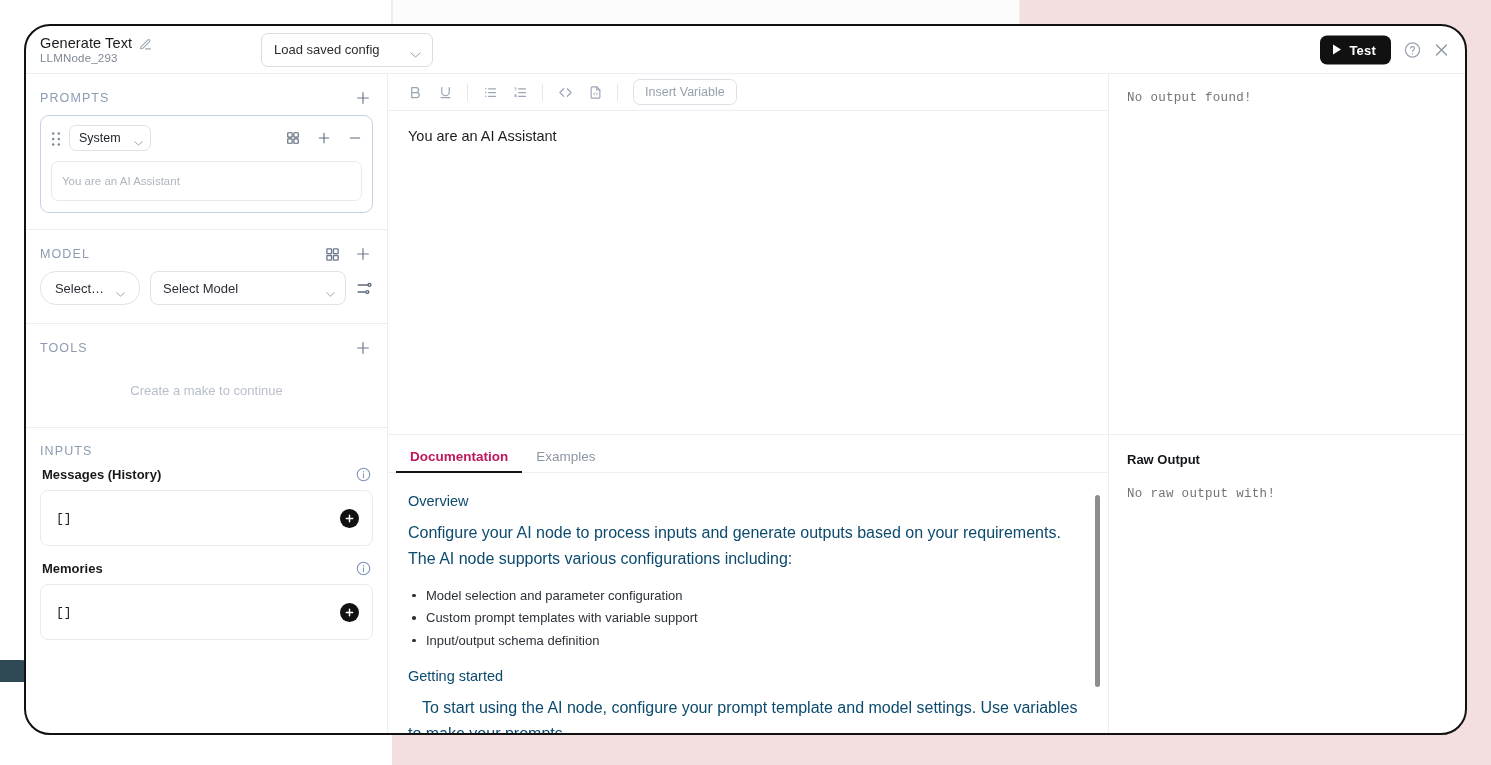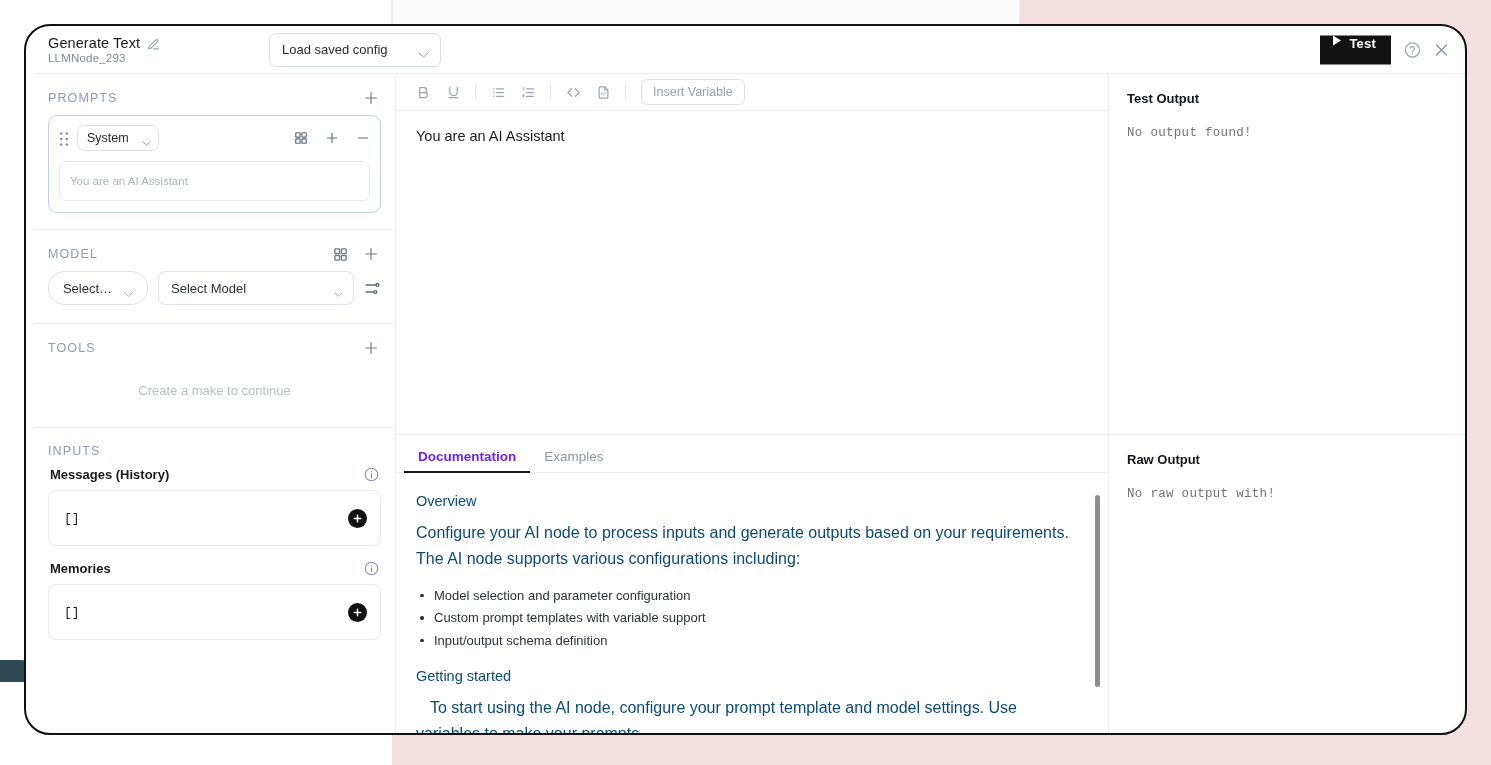--- a/index.html
+++ b/index.html
@@ -36,21 +36,21 @@
   }
 
   
   .modal {
     position: absolute; left: 24px; top: 24px;
     width: 1443px; height: 711px;
     background: #ffffff;
     border: 2.5px solid #111111;
     border-radius: 26px;
     overflow: hidden;
-    display: flex; flex-direction: column; padding-left: 8px;
+    display: flex; flex-direction: column;
   }
 
   
   .hdr {
     height: 47px; flex: 0 0 47px;
     display: flex; align-items: center;
     padding: 0 18px 0 14px;
     position: relative;
   }
   .hdr-titles { display: flex; flex-direction: column; gap: 1px; width: 185px; }
@@ -69,21 +69,21 @@
     font-size: 13px; color: #2c2c2c;
   }
   .chev { width: 11px; height: 7px; color: #8b95a3; }
 
   .hdr-right {
     position: absolute; right: 16px; top: 50%; transform: translateY(-50%);
     display: flex; align-items: center; gap: 13px;
   }
   .test-btn {
     height: 29px; background: #111111; color: #fff;
-    border-radius: 0; display: flex; align-items: flex-start; gap: 8px;
+    border-radius: 7px; display: flex; align-items: center; gap: 8px;
     padding: 0 15px 0 13px; font-size: 13px; font-weight: 700; letter-spacing: .2px;
     cursor: pointer;
   }
   .play-tri {
     width: 0; height: 0; border-left: 8px solid #fff;
     border-top: 5px solid transparent; border-bottom: 5px solid transparent;
   }
   .help-icon { width: 17px; height: 17px; color: #9aa4b2; }
   .close-icon { width: 15px; height: 15px; color: #8a939f; }
 
@@ -189,21 +189,21 @@
     font-size: 12.5px; color: #97a1ae;
   }
   .editor-body { flex: 1; padding: 17px 20px; font-size: 14.5px; color: #1c1c1c; }
 
   .docs-pane { flex: 1; display: flex; flex-direction: column; min-height: 0; }
   .tabs { height: 38px; flex: 0 0 38px; display: flex; align-items: flex-end; padding: 0 8px; border-bottom: 1px solid #eceef1; }
   .tab {
     padding: 0 14px 8px 14px; font-size: 13.5px; color: #8c96a3;
     position: relative;
   }
-  .tab.active { color: #6d28d9; font-weight: 700; }
+  .tab.active { color: #be185d; font-weight: 700; }
   .tab.active::after {
     content: ""; position: absolute; left: 0; right: 0; bottom: -1px;
     height: 2.2px; background: #141414;
   }
   .docs-scroll { flex: 1; overflow: hidden; position: relative; padding: 20px 28px 0 20px; }
   .doc-h { font-size: 14.5px; color: #0c4a6e; margin-bottom: 11px; }
   .doc-p { font-size: 16px; color: #0c4a6e; line-height: 1.62; margin-bottom: 13px; }
   .doc-ul { list-style: none; margin: 0 0 16px 0; }
   .doc-ul li {
     font-size: 13px; color: #2c3138; line-height: 1.72; padding-left: 18px; position: relative;
@@ -513,21 +513,20 @@
           </ul>
           <div class="doc-h">Getting started</div>
           <div class="doc-p doc-indent">To start using the AI node, configure your prompt template and model settings. Use variables to make your prompts</div>
           <div class="doc-sb"></div>
         </div>
       </div>
     </div>
 
     <div class="right">
       <div class="out-pane top">
-        <div class="out-title">Test Output</div>
         <div class="out-text">No output found!</div>
       </div>
       <div class="out-pane bot">
         <div class="out-title">Raw Output</div>
         <div class="out-text">No raw output with!</div>
       </div>
     </div>
 
   </div>
 </div>

